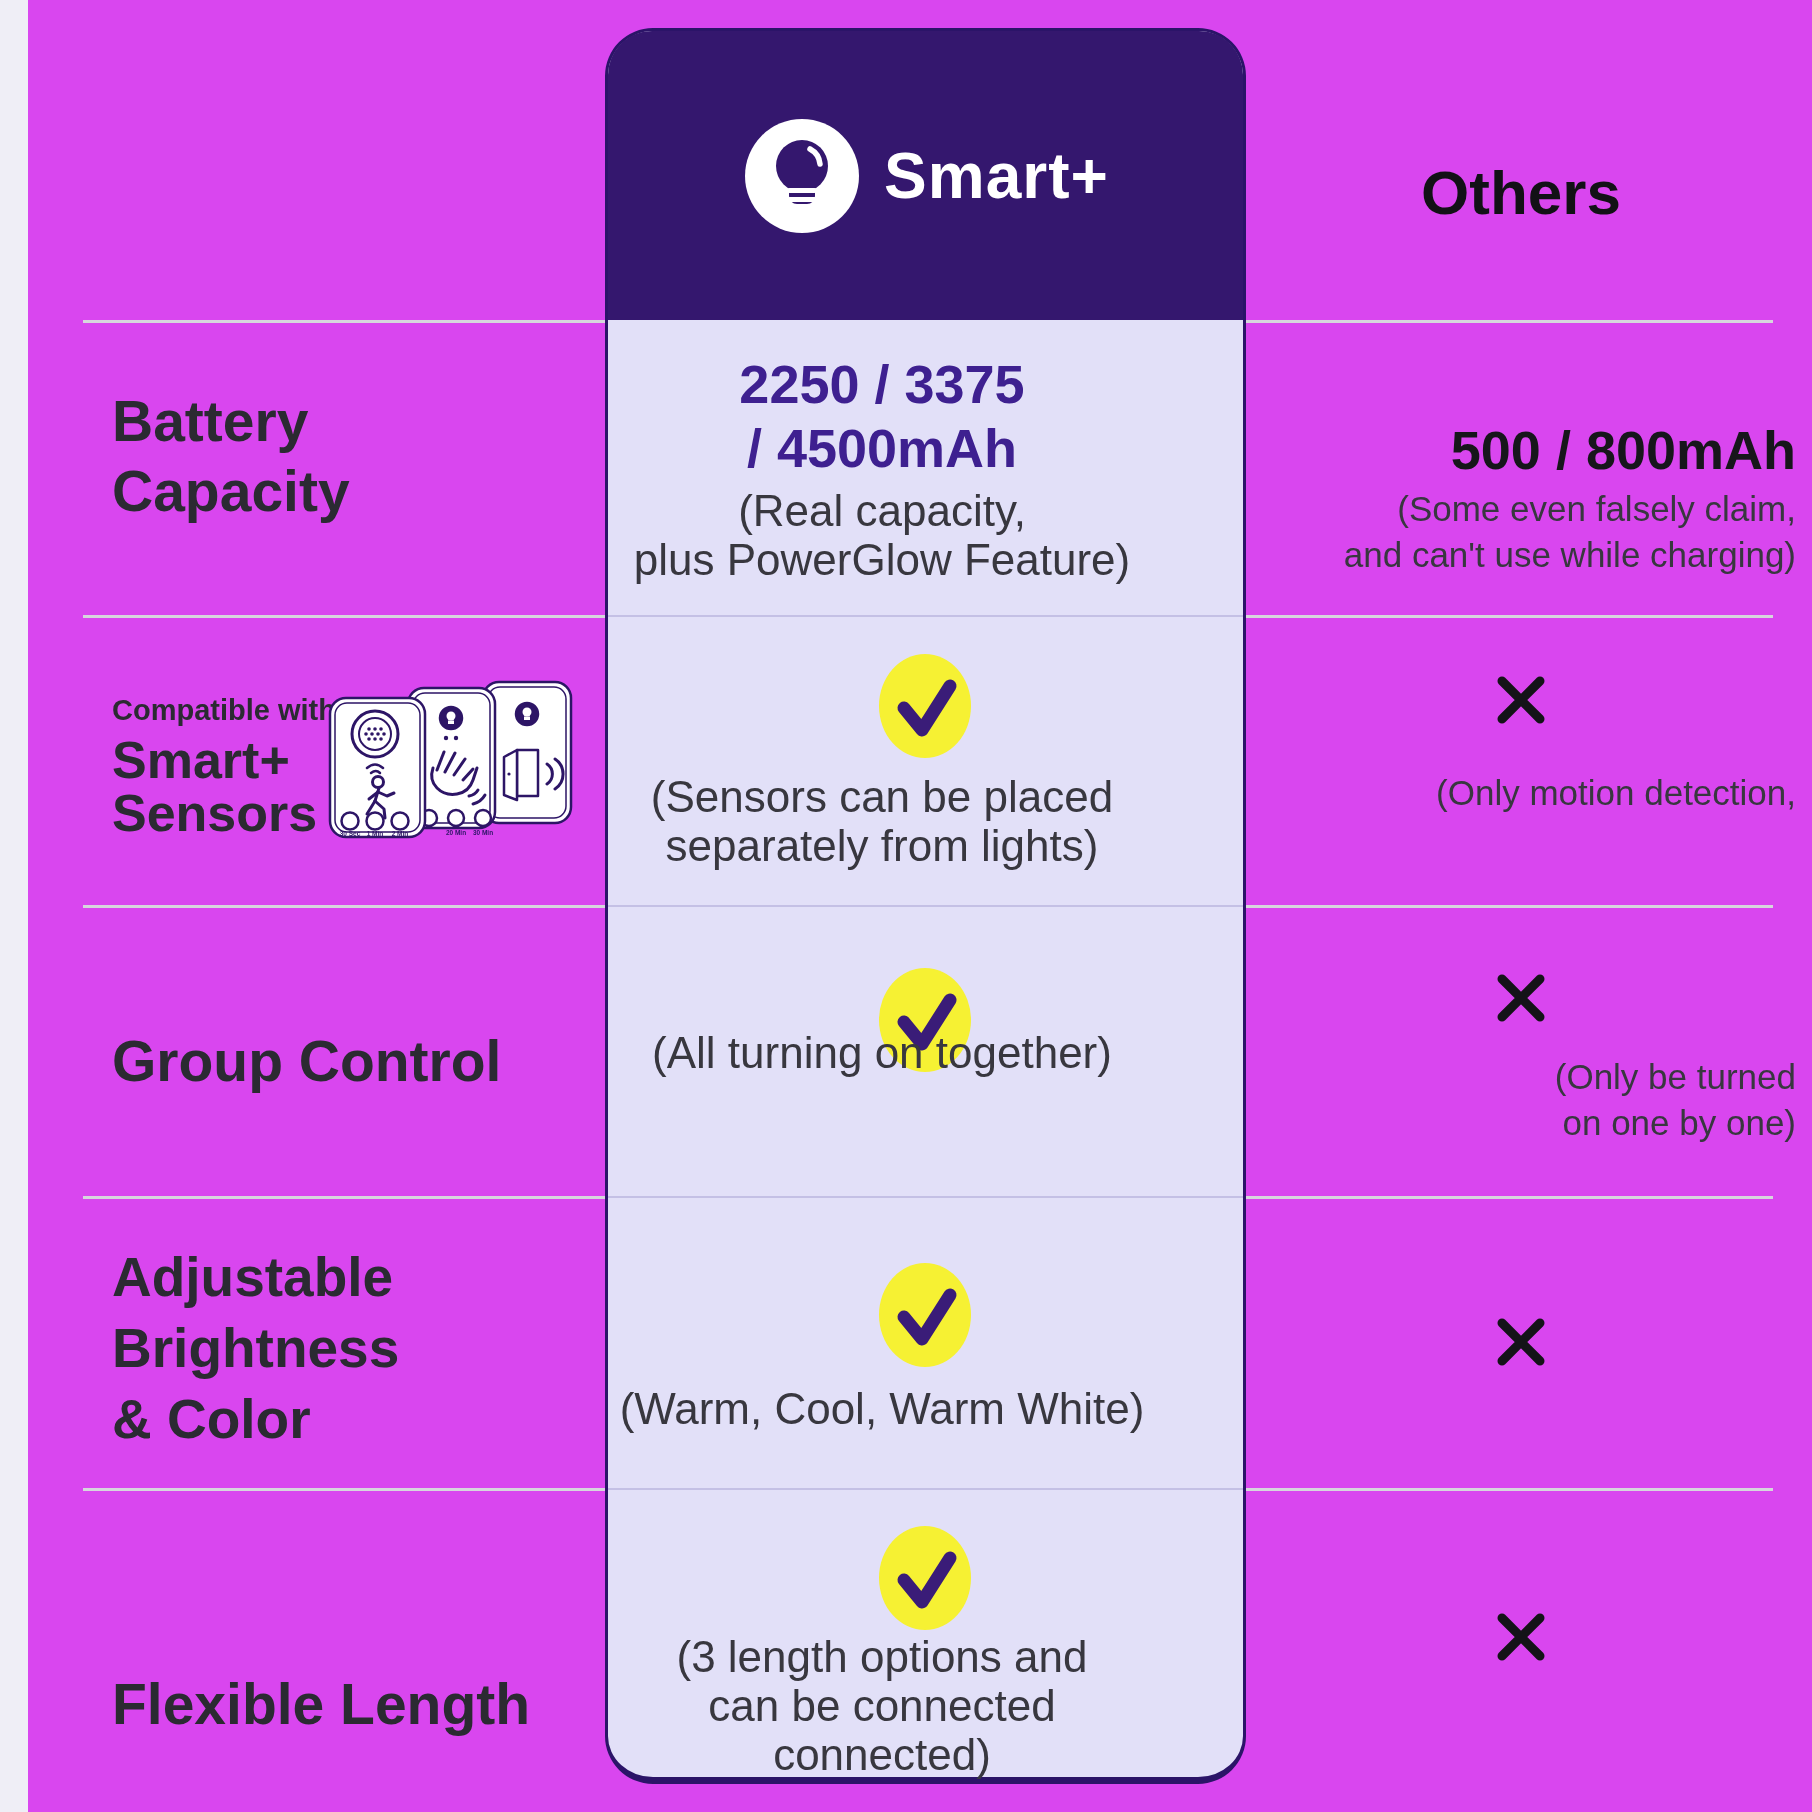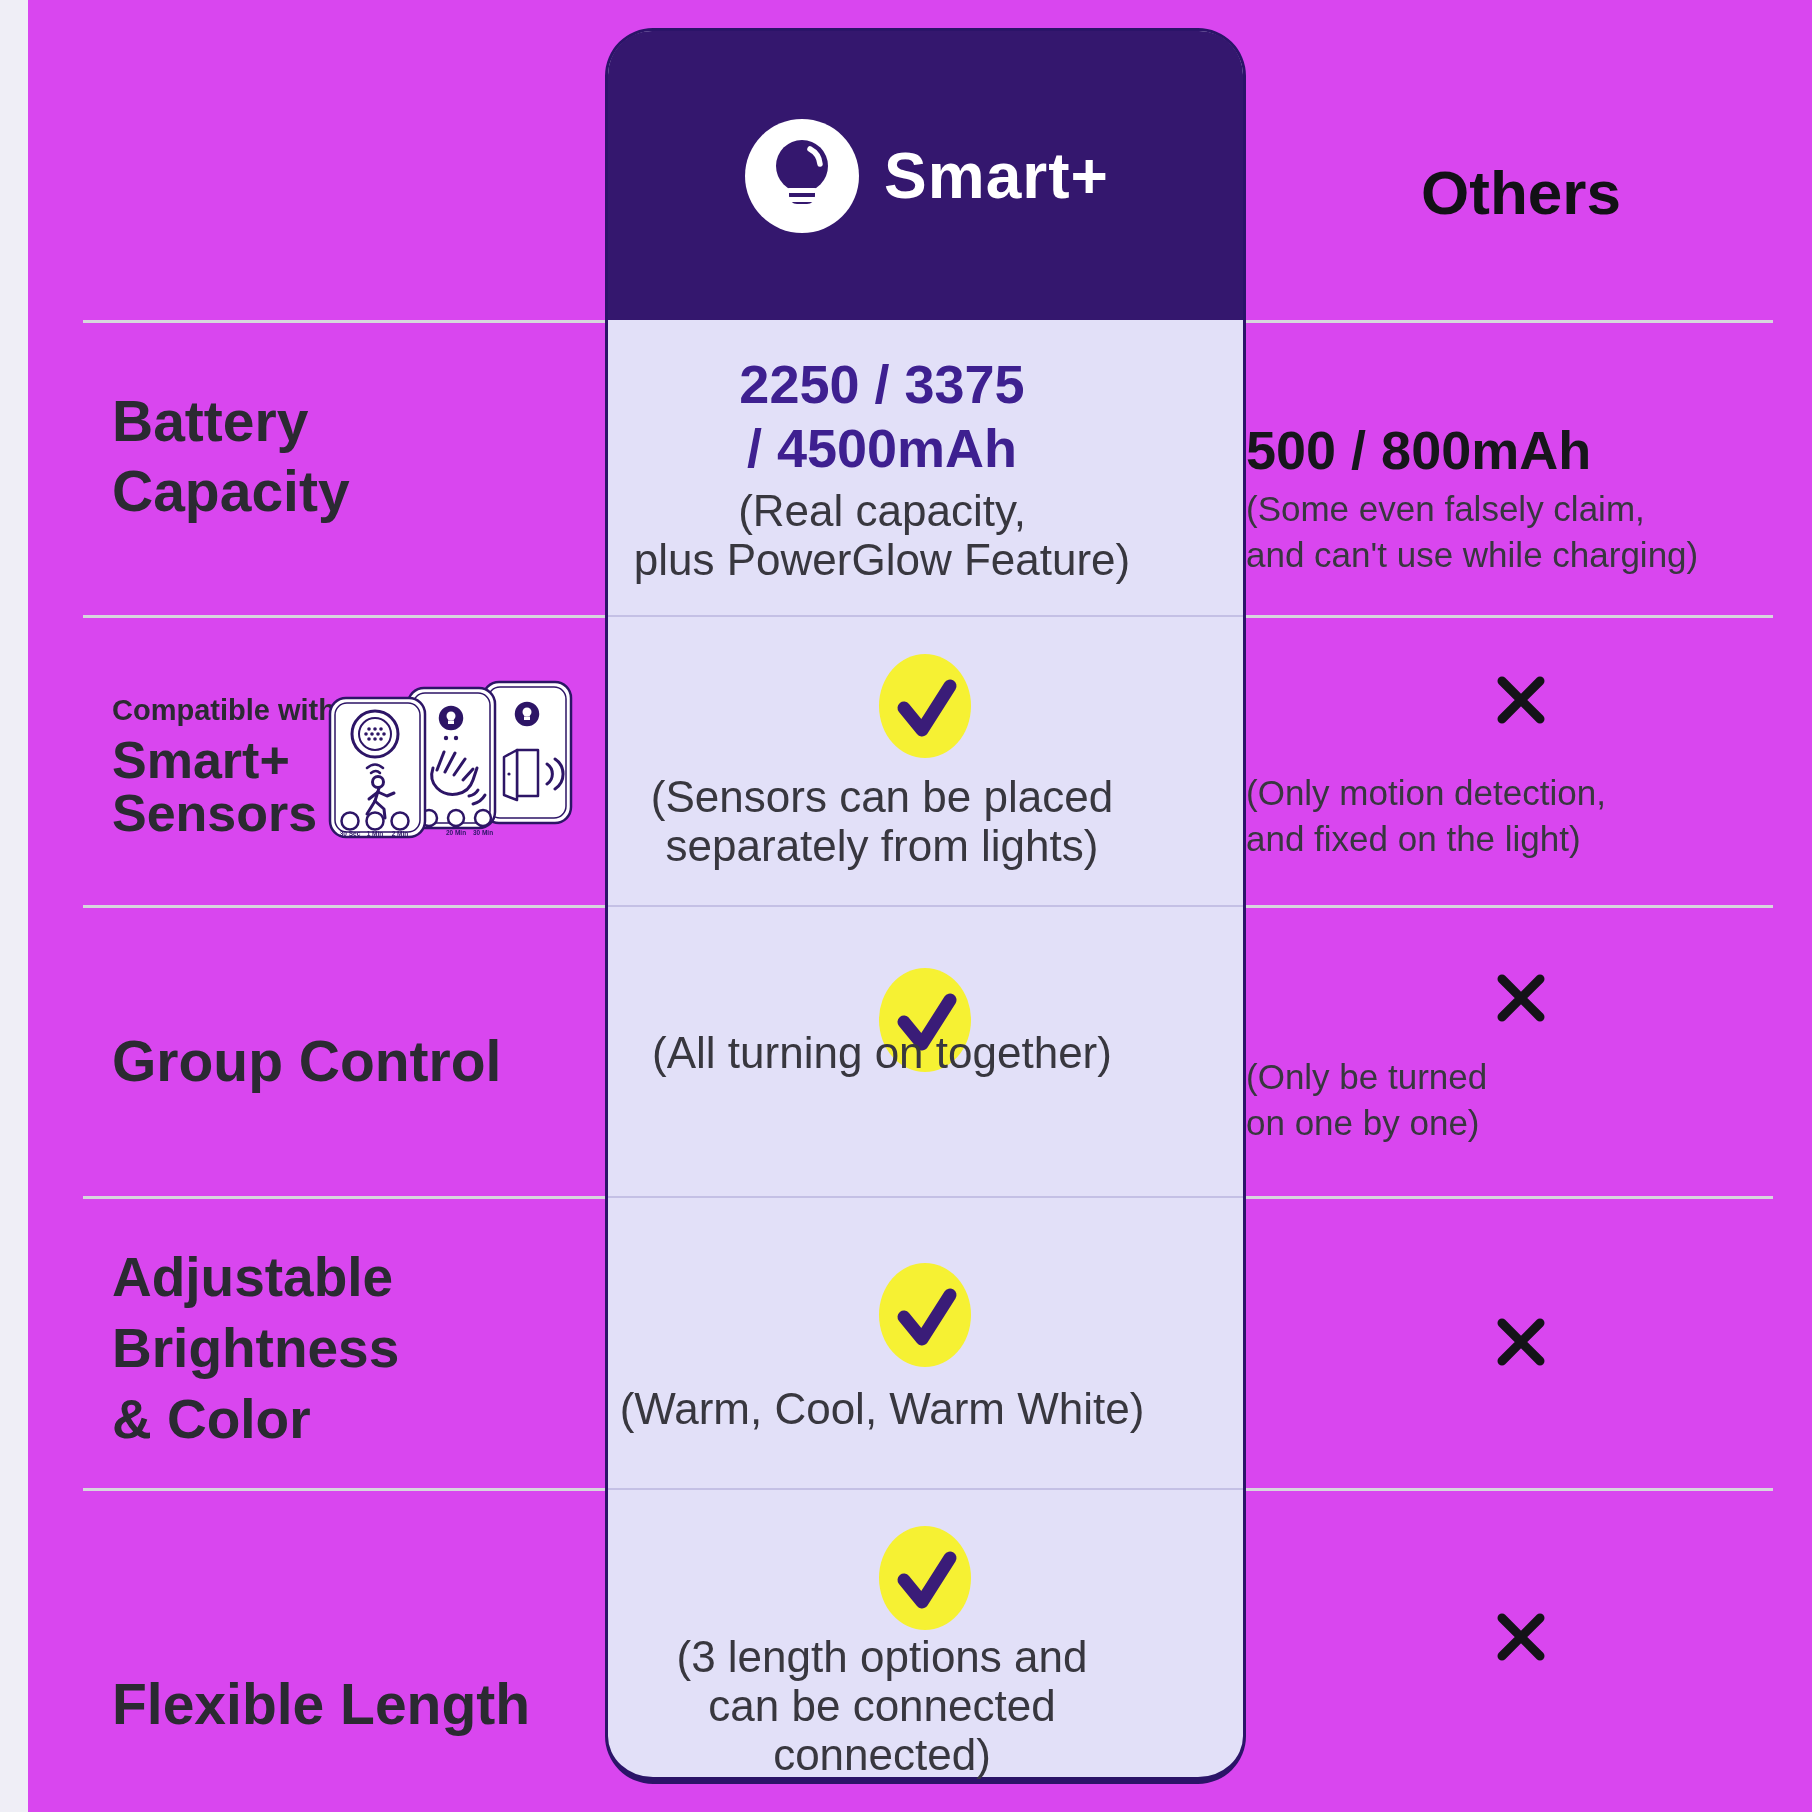--- a/index.html
+++ b/index.html
@@ -10,21 +10,21 @@
   
   .mid-col{position:absolute;left:577px;top:28px;width:641px;height:1756px;box-sizing:border-box;
            background:#E2E0F8;border:3px solid #2B1468;border-bottom-width:7px;border-radius:48px;z-index:2;}
   .mid-header{position:absolute;left:0;top:0;width:100%;height:289px;background:#34176E;
               border-radius:44px 44px 0 0;}
   .mid-line{position:absolute;left:0;width:100%;height:2px;background:rgba(120,110,180,0.28);}
   
   .z3{position:absolute;z-index:3;}
   .label{position:absolute;left:84px;color:#2B2A32;font-weight:bold;z-index:3;}
   .center-mid{position:absolute;left:580px;width:548px;text-align:center;z-index:3;}
-  .center-oth{position:absolute;left:1218px;width:550px;text-align:left;z-index:3;}
+  .center-oth{position:absolute;left:1218px;width:550px;text-align:right;z-index:3;}
   .brand{position:absolute;left:580px;top:31px;width:635px;height:289px;display:flex;
          align-items:center;justify-content:center;gap:22px;z-index:3;}
   .brand-text{font-size:64px;font-weight:bold;color:#FFFFFF;letter-spacing:1px;}
   .others-h{position:absolute;left:1218px;top:92px;width:550px;height:200px;display:flex;
             align-items:center;justify-content:center;font-size:62px;font-weight:bold;color:#121116;z-index:3;}
   .val-purple{color:#3E2090;font-weight:bold;font-size:54px;line-height:64px;}
   .val-dark{color:#17161B;font-weight:bold;font-size:54px;line-height:60px;}
   .cap{color:#38373F;font-size:44px;line-height:49px;font-weight:500;}
   .cap-oth{color:#38373F;font-size:35px;line-height:46px;font-weight:500;}
   .lbl-56{font-size:57px;line-height:70px;}
@@ -175,21 +175,20 @@
   <div class="center-mid cap" style="top:772px">
     <div>(Sensors can be placed</div>
     <div>separately from lights)</div>
   </div>
 
   <svg class="mark" style="left:1464px;top:671px" width="58" height="58" viewBox="0 0 58 58">
     <path d="M10 10 L48 48 M48 10 L10 48" stroke="#141318" stroke-width="9" stroke-linecap="round"></path>
   </svg>
   <div class="center-oth cap-oth" style="top:770px">
     <div>(Only motion detection,</div>
-    <div>and fixed on the light)</div>
   </div>
 
   <div class="label lbl-56" style="top:1026px">Group Control</div>
 
   <svg class="mark" style="left:849px;top:966px" width="96" height="108" viewBox="0 0 96 108">
     <ellipse cx="48" cy="54" rx="46" ry="52" fill="#F6F133"></ellipse>
     <path d="M27 56 L45 78 L73 34" fill="none" stroke="#3A1C78" stroke-width="13" stroke-linecap="round" stroke-linejoin="round"></path>
   </svg>
   <div class="center-mid cap" style="top:1028px">(All turning on together)</div>
 

